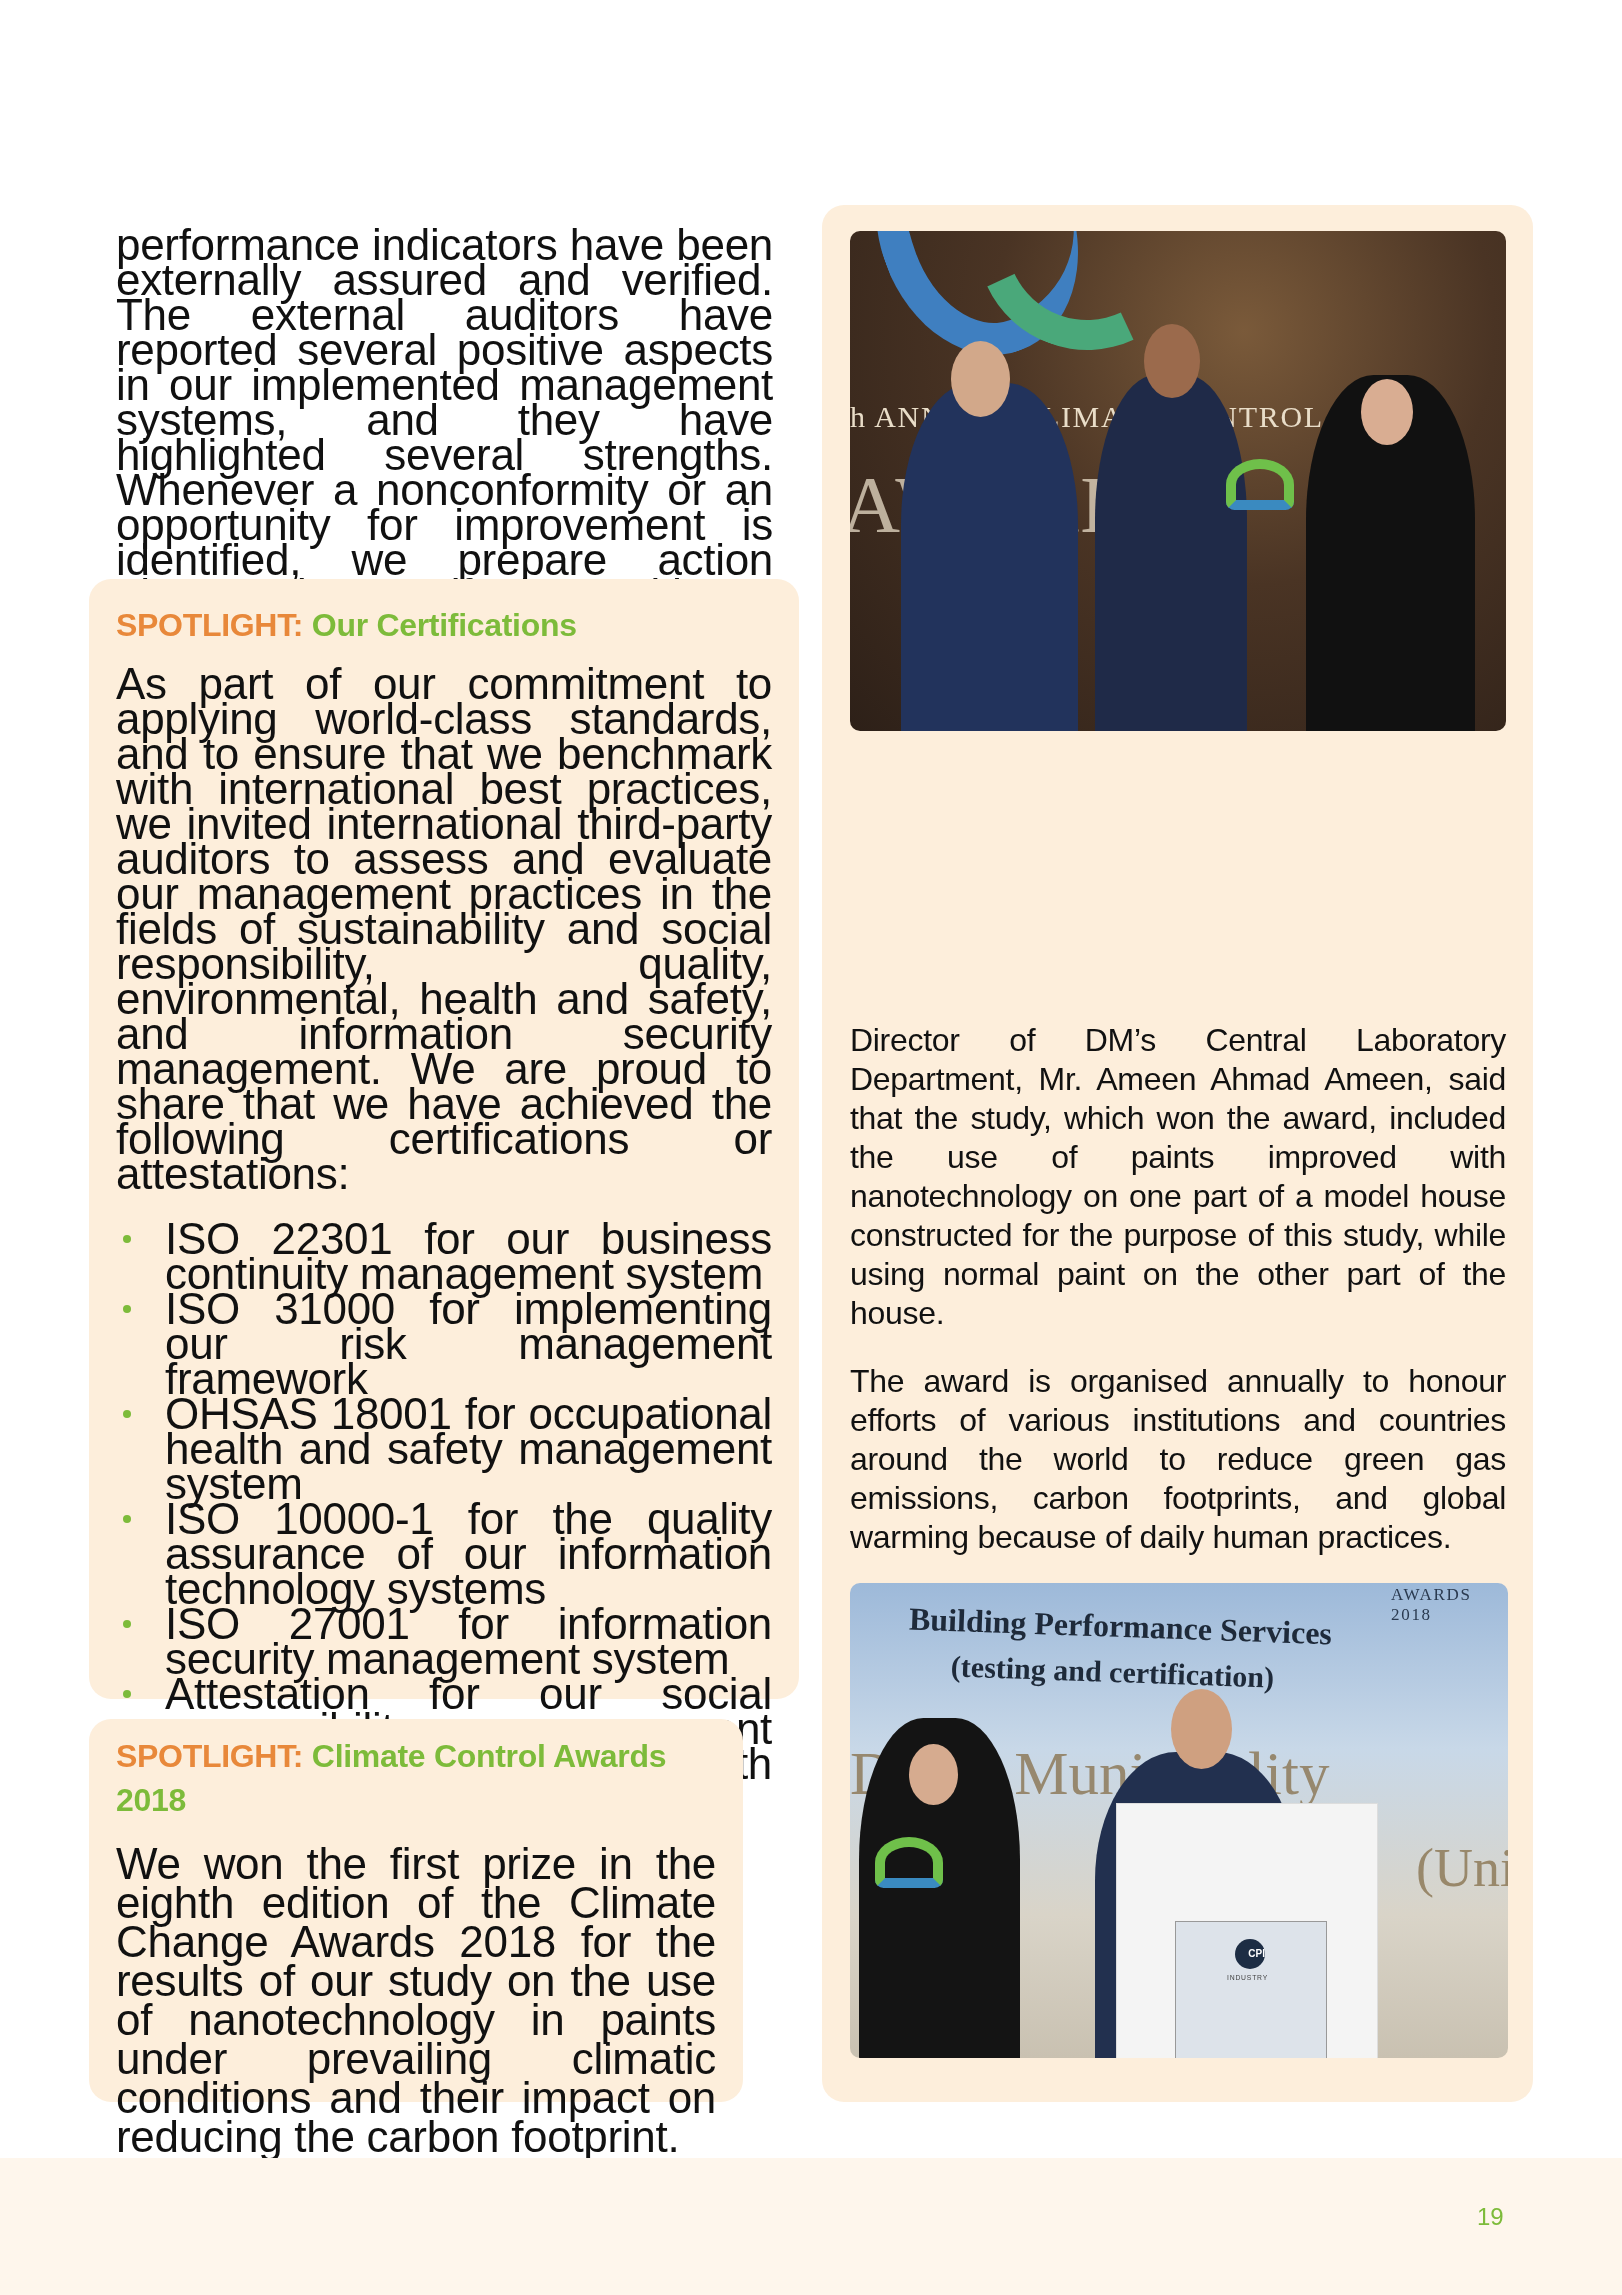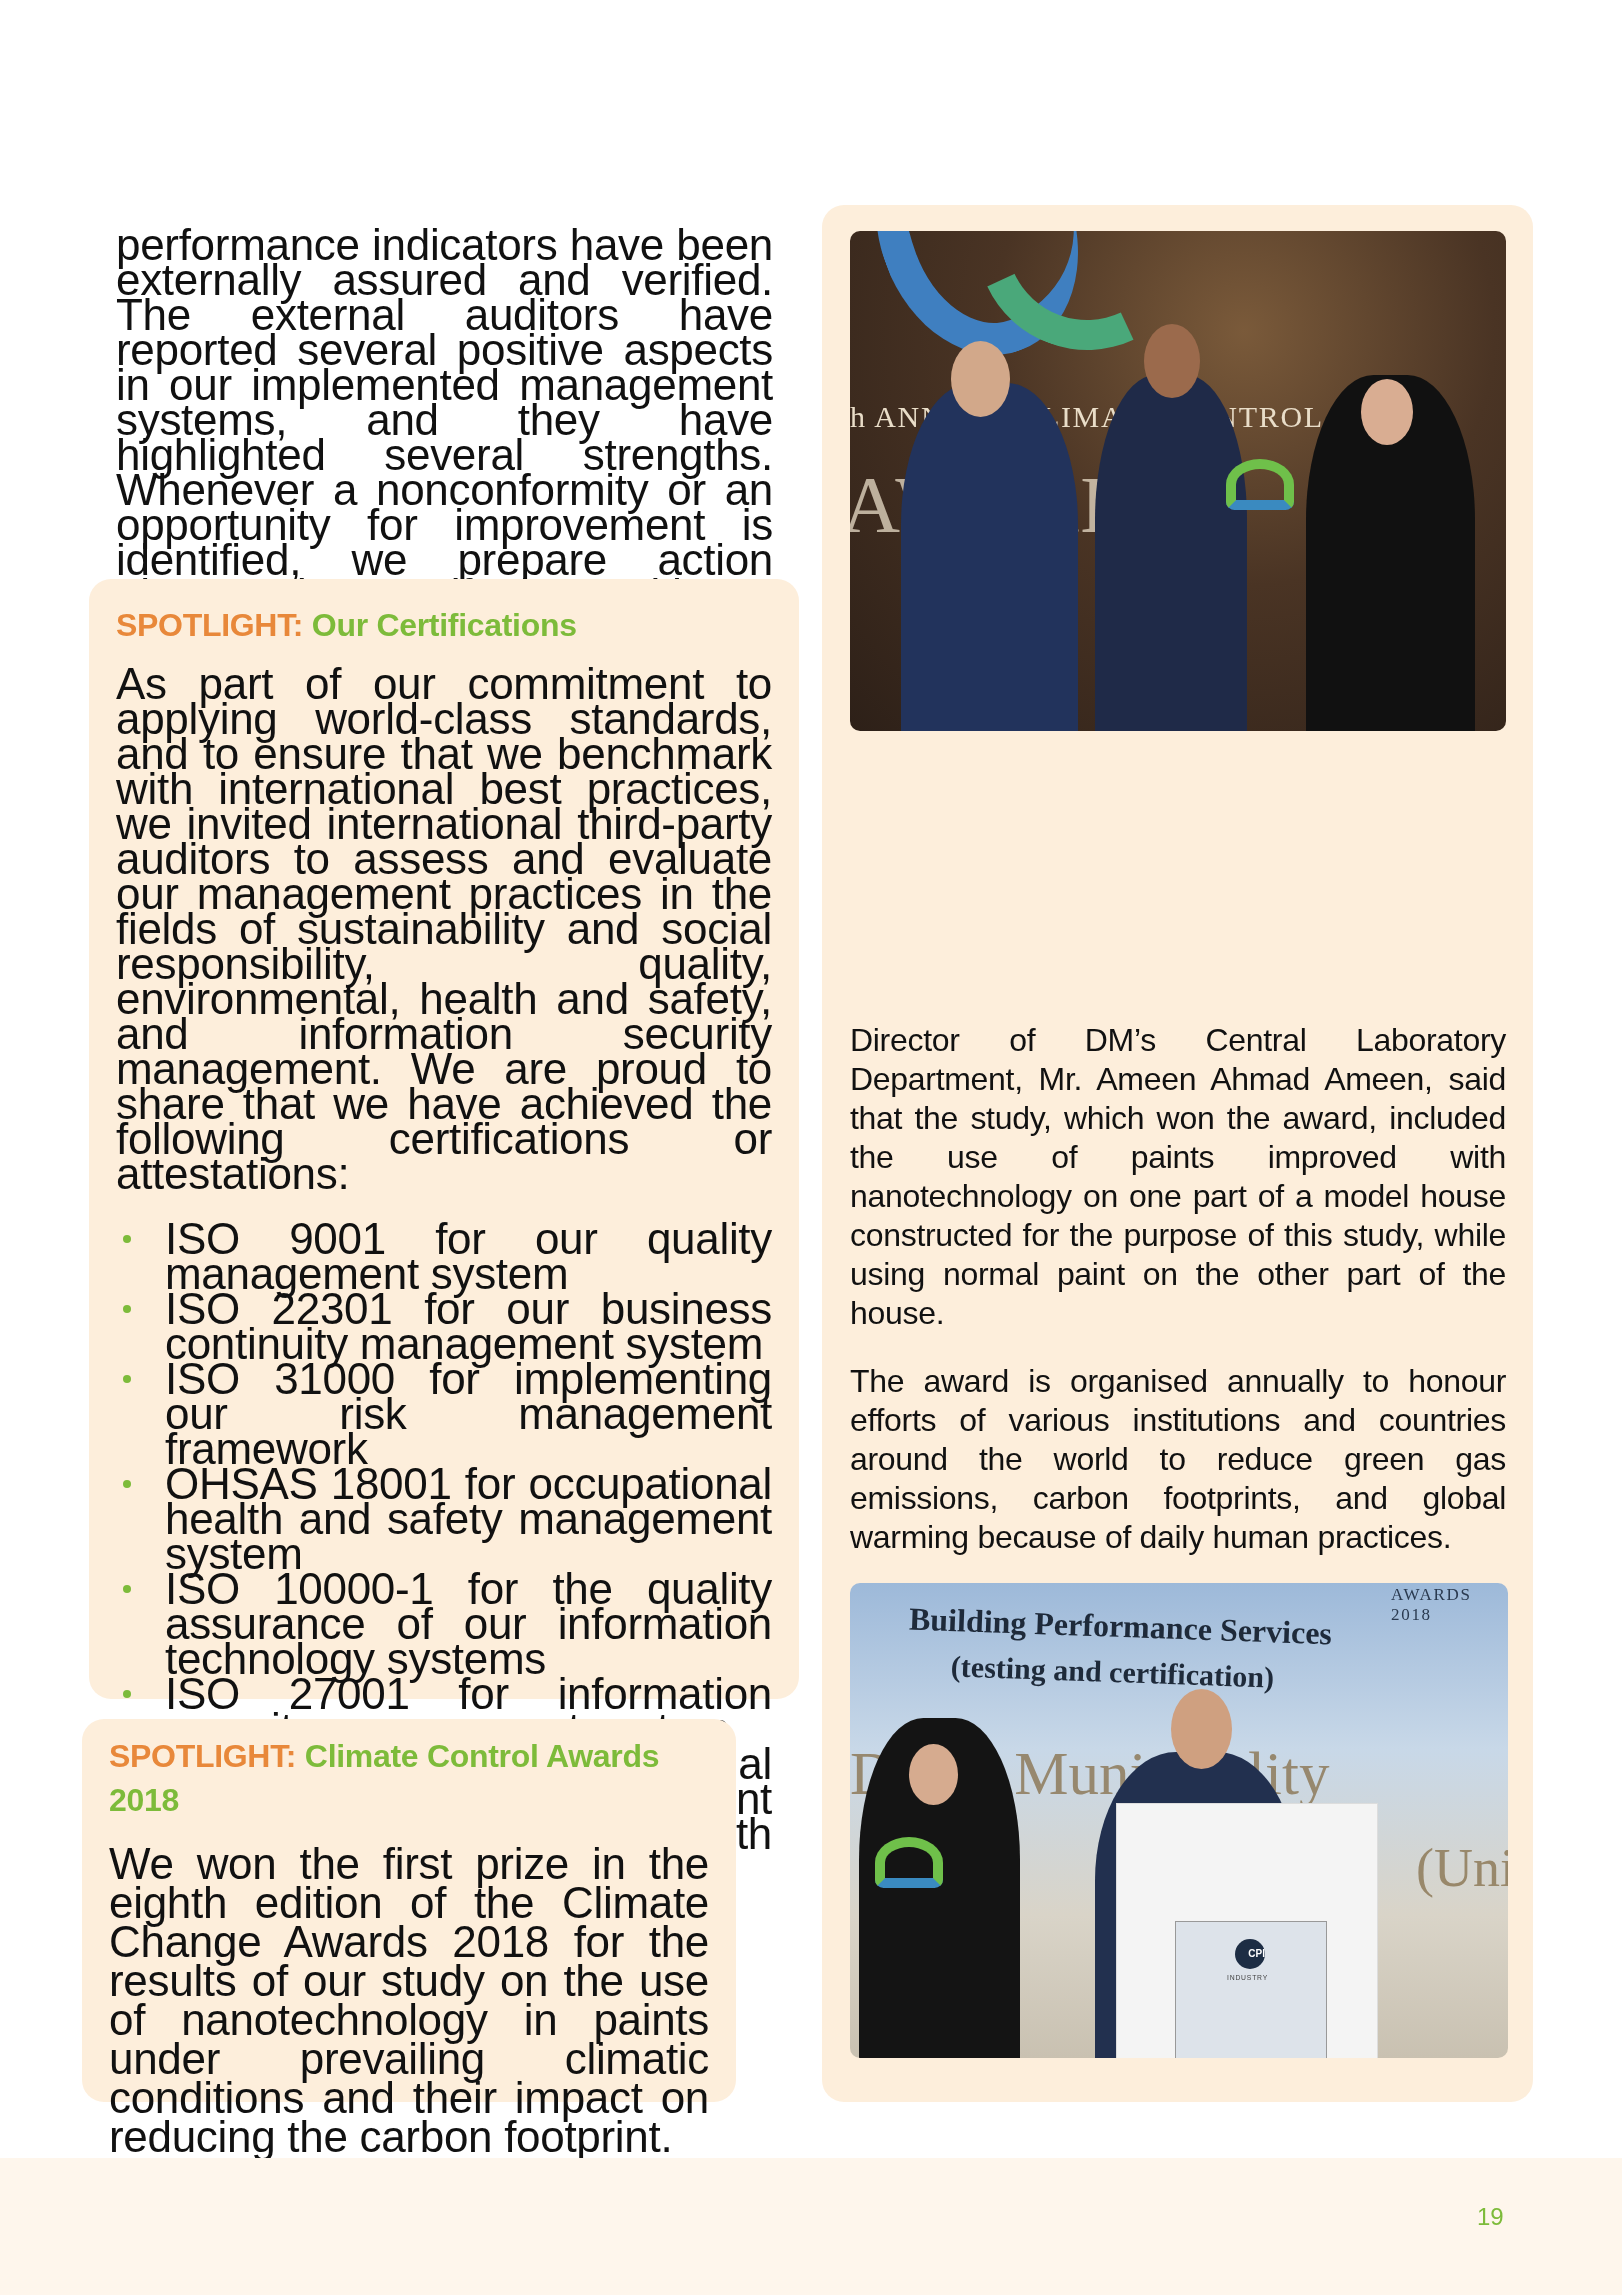--- a/index.html
+++ b/index.html
@@ -14,21 +14,21 @@
   }
 
   .intro { position: absolute; left: 116px; top: 227px; width: 657px; }
 
   .box {
     position: absolute;
     background: #fdeedb;
     border-radius: 22px;
   }
   .box-cert { left: 89px; top: 579px; width: 710px; height: 1120px; padding: 24px 27px 0 27px; }
-  .box-award { left: 82px; top: 1719px; width: 654px; height: 383px; padding: 15px 27px 0 27px; }
+  .box-award { left: 89px; top: 1719px; width: 654px; height: 383px; padding: 15px 27px 0 27px; }
   .box-right { left: 822px; top: 205px; width: 711px; height: 1897px; }
 
   .spot-title { font-size: 32px; line-height: 44px; margin-bottom: 18.6px; letter-spacing: -0.3px; }
   .spot-label { color: #e8883a; }
   .spot-topic { color: #7dbb3a; }
 
   .box-cert .text { margin-bottom: 30px; }
 
   ul.cert-list { list-style: none; }
   ul.cert-list li { position: relative; padding-left: 49px; }
@@ -78,21 +78,20 @@
 
 <p class="text intro">performance indicators have been externally assured and verified. The external auditors have reported several positive aspects in our implemented management systems, and they have highlighted several strengths. Whenever a nonconformity or an opportunity for improvement is identified, we prepare action plans and we verify them with our certification bodies.</p>
 
 <section class="box box-cert">
   <h2 class="spot-title">
     <span class="spot-label">SPOTLIGHT:</span>
     <span class="spot-topic">Our Certifications</span>
   </h2>
   <p class="text">As part of our commitment to applying world-class standards, and to ensure that we benchmark with international best practices, we invited international third-party auditors to assess and evaluate our management practices in the fields of sustainability and social responsibility, quality, environmental, health and safety, and information security management. We are proud to share that we have achieved the following certifications or attestations:</p>
   <ul class="cert-list text">
-    <li><span class="bullet"></span><span>ISO 9001 for our quality management system</span></li>
     <li><span class="bullet"></span><span>ISO 22301 for our business continuity management system</span></li>
     <li><span class="bullet"></span><span>ISO 31000 for implementing our risk management framework</span></li>
     <li><span class="bullet"></span><span>OHSAS 18001 for occupational health and safety management system</span></li>
     <li><span class="bullet"></span><span>ISO 10000-1 for the quality assurance of our information technology systems</span></li>
     <li><span class="bullet"></span><span>ISO 27001 for information security management system</span></li>
     <li><span class="bullet"></span><span>Attestation for our social responsibility management practices in accordance with ISO 26000</span></li>
   </ul>
 </section>
 
 <section class="box box-award">

